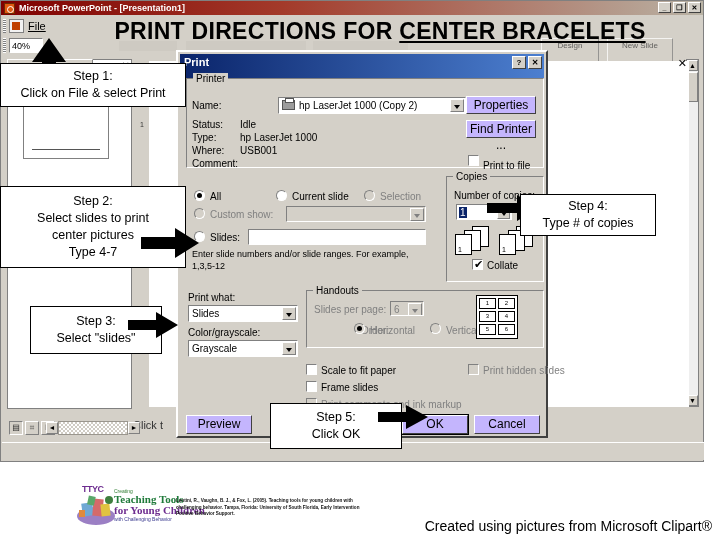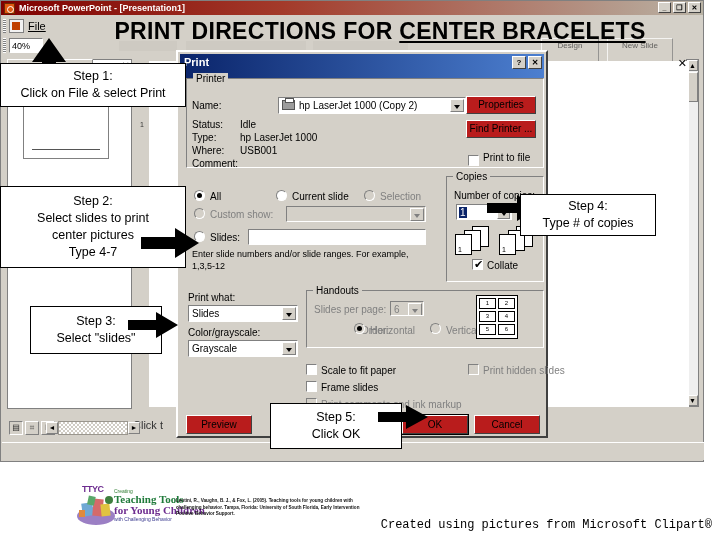--- a/index.html
+++ b/index.html
@@ -78,21 +78,21 @@
 
   .group{position:absolute;border:1px solid;border-color:#808080 #fff #fff #808080;}
   .group-label{position:absolute;top:-6px;left:6px;background:#d4d0c8;padding:0 3px;font-size:10px;color:#000;}
   .lbl{position:absolute;font-size:10px;color:#000;white-space:nowrap;}
   .lbl.dim{color:#808080;}
   .field{position:absolute;background:#ffffff;border:1px solid;border-color:#808080 #fff #fff #808080;box-sizing:border-box;font-size:10px;line-height:15px;padding-left:3px;color:#000;white-space:nowrap;overflow:hidden;}
   .field.disabled{background:#d4d0c8;color:#808080;}
   .combo-arrow{position:absolute;right:1px;top:1px;width:14px;height:13px;background:#d4d0c8;border:1px solid;border-color:#fff #808080 #808080 #fff;box-sizing:border-box;}
   .combo-arrow:after{content:"";position:absolute;left:3px;top:5px;border-left:3px solid transparent;border-right:3px solid transparent;border-top:4px solid #000;}
   .combo-arrow.dim:after{border-top-color:#808080;}
-  .btn{position:absolute;background:#b91c1c;border:1px solid;border-color:#fff #404040 #404040 #fff;box-sizing:border-box;font-size:10px;text-align:center;color:#000;}
+  .btn{position:absolute;background:#c4b5fd;border:1px solid;border-color:#fff #404040 #404040 #fff;box-sizing:border-box;font-size:12px;text-align:center;color:#000;}
   .btn.def{border-width:1px;box-shadow:0 0 0 1px #000;}
   .radio{position:absolute;width:11px;height:11px;border-radius:50%;background:#fff;border:1px solid;border-color:#808080 #fff #fff #808080;box-sizing:border-box;}
   .radio.dim{background:#d4d0c8;}
   .radio.on:after{content:"";position:absolute;left:2px;top:2px;width:5px;height:5px;border-radius:50%;background:#000;}
   .chk{position:absolute;width:11px;height:11px;background:#fff;border:1px solid;border-color:#808080 #fff #fff #808080;box-sizing:border-box;}
   .chk.dim{background:#d4d0c8;}
   .chk.on:after{content:"";position:absolute;left:1px;top:-1px;font-size:11px;line-height:11px;color:#000;content:"\2714";}
   .spin{position:absolute;right:1px;top:1px;width:13px;height:13px;background:#d4d0c8;border:1px solid;border-color:#fff #808080 #808080 #fff;box-sizing:border-box;}
   .spin:after{content:"";position:absolute;left:3px;top:5px;border-left:3px solid transparent;border-right:3px solid transparent;border-top:4px solid #000;}
   .sel-text{background:#0a246a;color:#fff;padding:0 1px;}
@@ -122,21 +122,21 @@
   
   .footer-logo{position:absolute;left:40px;top:486px;width:130px;height:46px;}
   .logo-text{position:absolute;left:74px;top:2px;width:96px;}
   .logo-ttyc{position:absolute;left:42px;top:-2px;font-size:9px;font-weight:bold;color:#6d2c8f;letter-spacing:-.5px;}
   .logo-l1{font-size:5px;color:#2f7d32;}
   .logo-l2{font-size:11px;font-weight:bold;color:#1f7a3a;font-family:"Liberation Serif",serif;line-height:11px;}
   .logo-l3{font-size:11px;font-weight:bold;color:#6d2c8f;font-family:"Liberation Serif",serif;line-height:11px;}
   .logo-l4{font-size:5px;color:#3a3a8f;}
   .logo-art{position:absolute;left:36px;top:6px;width:42px;height:34px;}
   .citation{position:absolute;left:176px;top:498px;width:190px;font-size:4.6px;line-height:6.6px;color:#111;font-weight:bold;}
-  .credit{position:absolute;right:8px;top:518px;font-size:12px;color:#000;font-family:Liberation Mono, monospace;}
+  .credit{position:absolute;right:8px;top:518px;font-size:14px;color:#000;}
 </style>
 </head>
 <body>
 
 <div class="root">
 
   <div class="ppt-window">
 
     <div class="ppt-titlebar">
       <span class="ppt-appicon"></span>
@@ -229,21 +229,21 @@
 
     <span class="lbl" style="left:14px;top:67px;">Status:</span>
     <span class="lbl" style="left:62px;top:67px;">Idle</span>
     <span class="lbl" style="left:14px;top:80px;">Type:</span>
     <span class="lbl" style="left:62px;top:80px;">hp LaserJet 1000</span>
     <span class="lbl" style="left:14px;top:93px;">Where:</span>
     <span class="lbl" style="left:62px;top:93px;">USB001</span>
     <span class="lbl" style="left:14px;top:106px;">Comment:</span>
     <span class="btn" style="left:288px;top:68px;width:70px;height:18px;line-height:16px;">Find Printer ...</span>
     <span class="chk" style="left:290px;top:103px;"></span>
-    <span class="lbl" style="left:305px;top:100px;">Print to file</span>
+    <span class="lbl" style="left:305px;top:108px;">Print to file</span>
 
     <span class="radio on" style="left:16px;top:138px;"></span>
     <span class="lbl" style="left:32px;top:139px;">All</span>
     <span class="radio" style="left:98px;top:138px;"></span>
     <span class="lbl" style="left:114px;top:139px;">Current slide</span>
     <span class="radio dim" style="left:186px;top:138px;"></span>
     <span class="lbl dim" style="left:202px;top:139px;">Selection</span>
 
     <span class="radio dim" style="left:16px;top:156px;"></span>
     <span class="lbl dim" style="left:32px;top:157px;">Custom show:</span>

